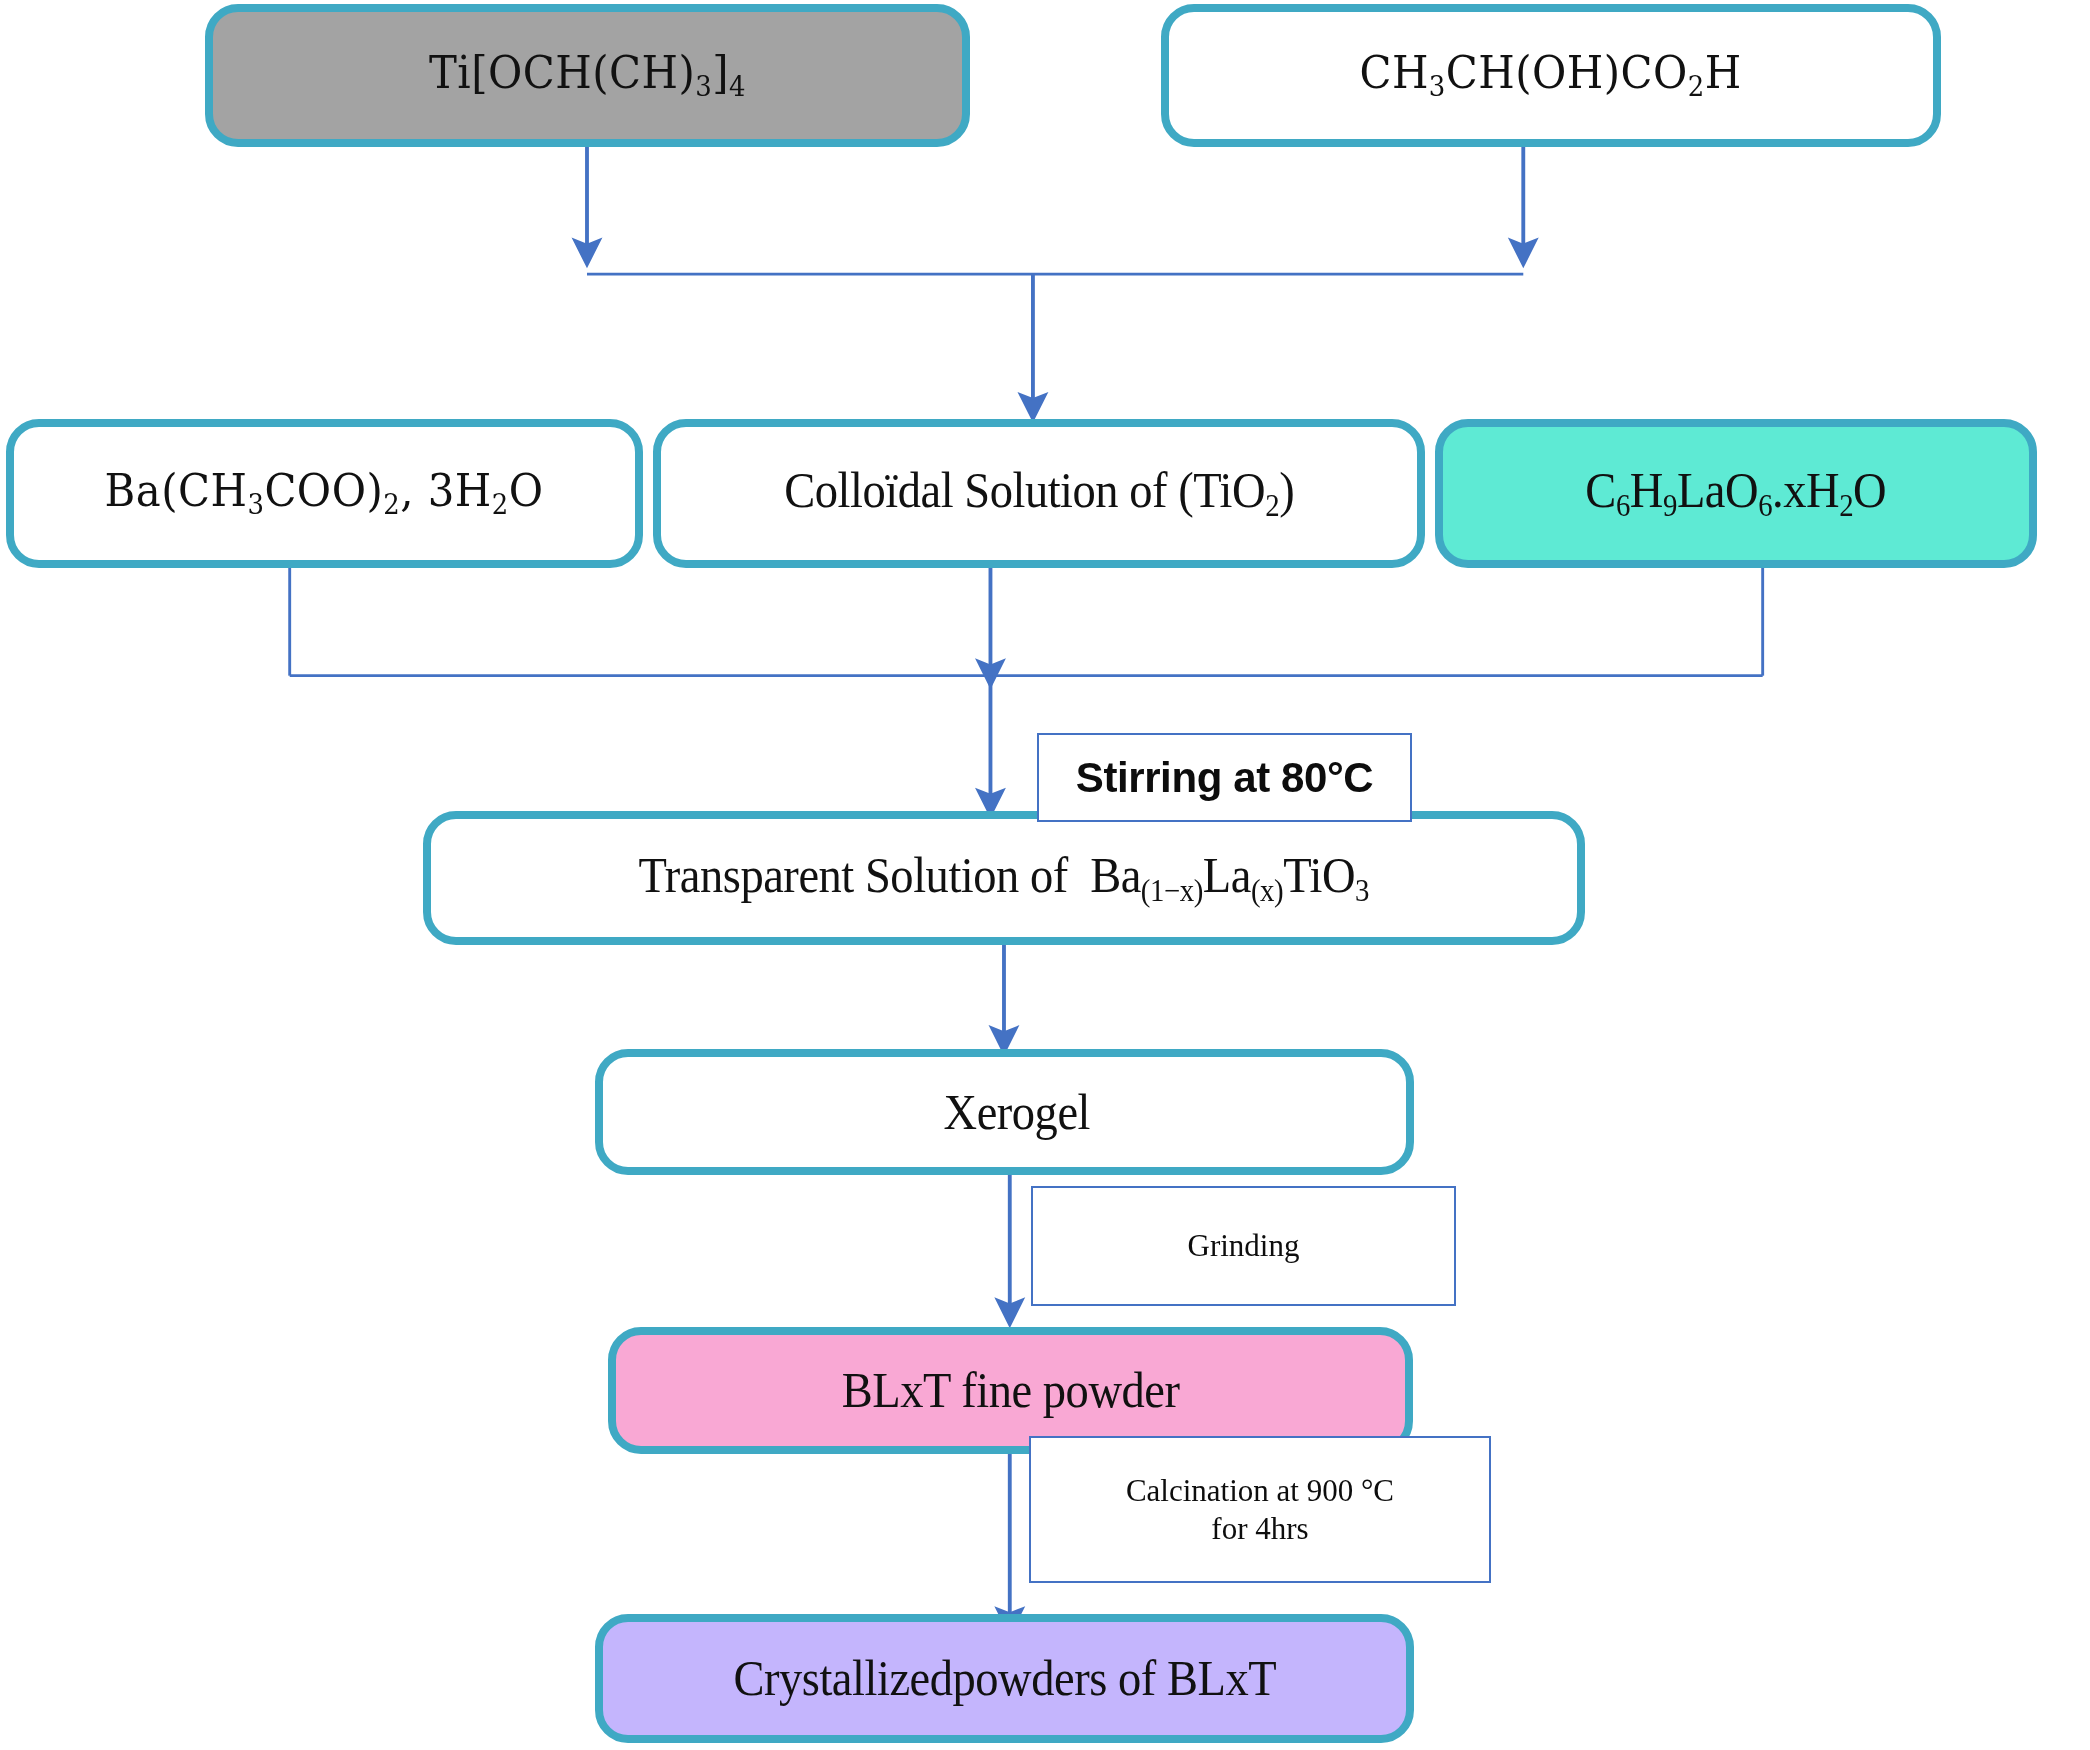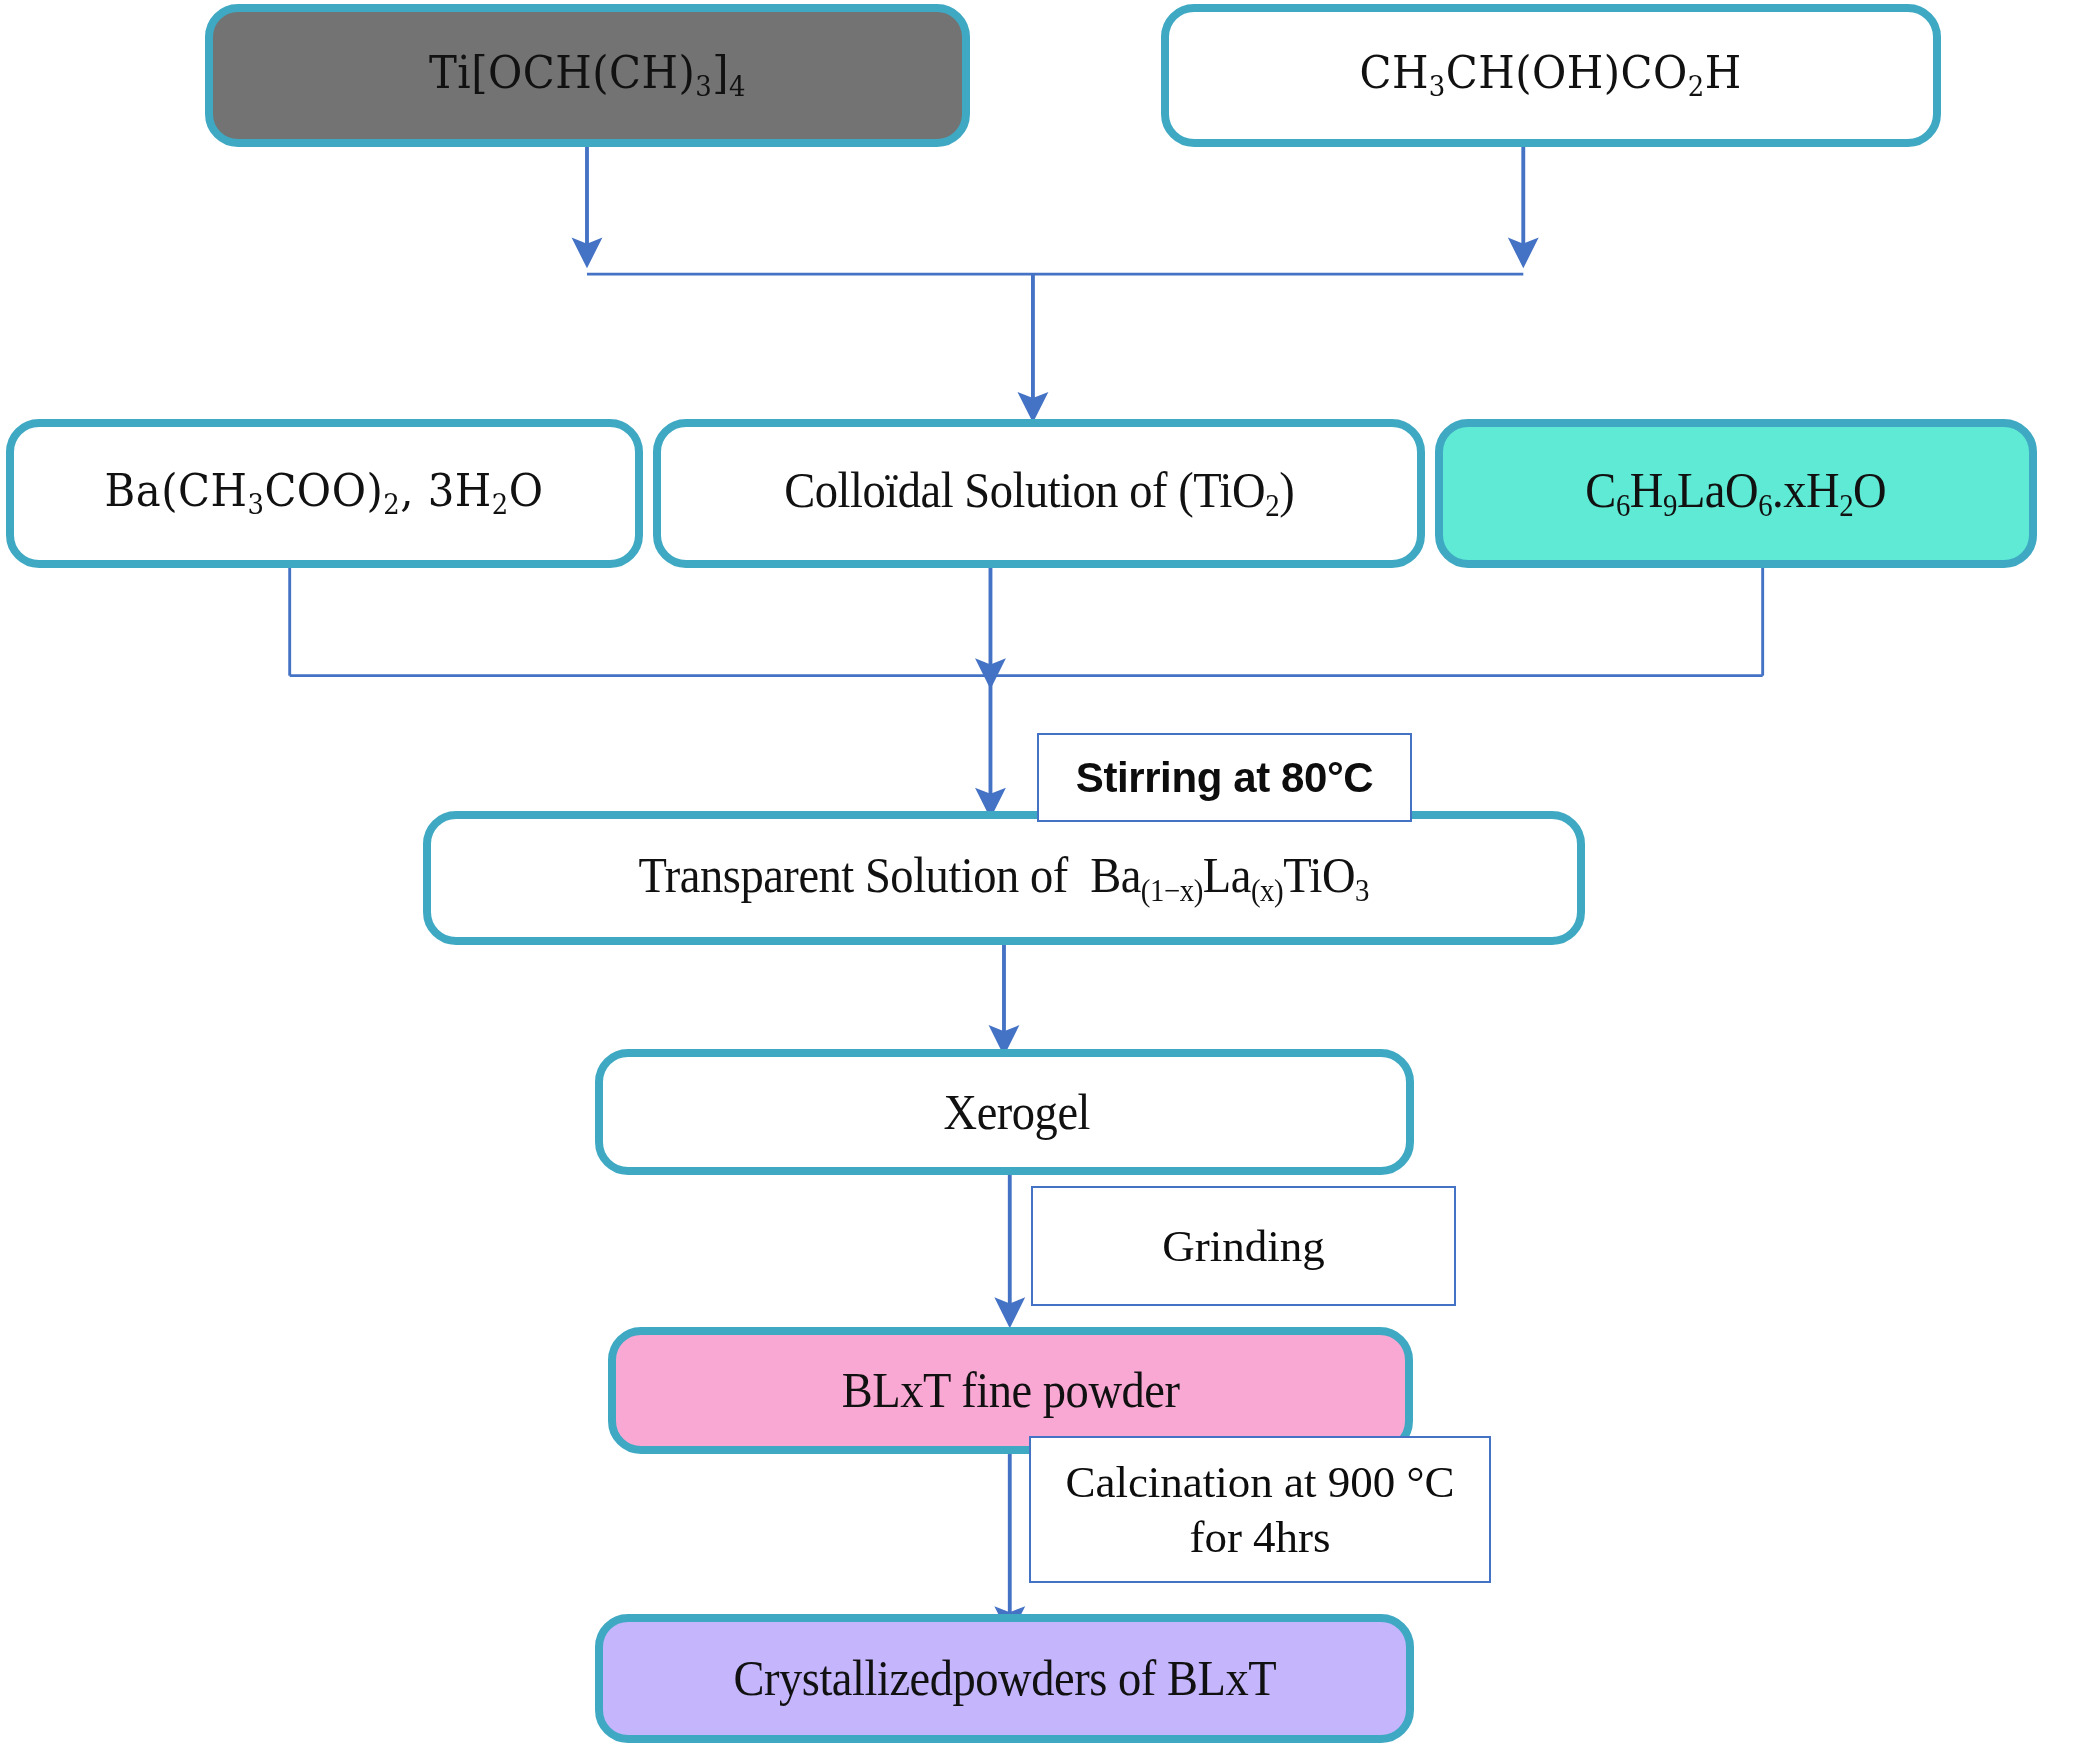--- a/index.html
+++ b/index.html
@@ -54,21 +54,21 @@
     background: #ffffff;
     border: 2.9px solid #4472C4;
     display: flex;
     align-items: center;
     justify-content: center;
     text-align: center;
     z-index: 4;
   }
   .annot .label {
     font-family: "Liberation Serif", "DejaVu Serif", serif;
-    font-size: 45px;
+    font-size: 31px;
     line-height: 1.22;
     color: #0d0d0d;
     white-space: pre-line;
   }
   .annot.bold .label {
     font-family: "Liberation Sans", "DejaVu Sans", sans-serif;
     font-weight: bold;
     font-size: 42px;
     letter-spacing: -0.4px;
   }
@@ -106,21 +106,21 @@
       <path d="M1026,700 L1026,832" marker-end="url(#ah)"></path>
 
       <path d="M1040,972 L1040,1078" marker-end="url(#ah)"></path>
 
       <path d="M1046,1210 L1046,1360" marker-end="url(#ah)"></path>
 
       <path d="M1046,1500 L1046,1680" marker-end="url(#ah)"></path>
     </g>
   </svg>
 
-  <div class="node mono" style="left: 205px; top: 3.9px; width: 765px; height: 143px; border-color: rgb(63, 169, 196); background: #737373; color: rgb(17, 17, 17);">
+  <div class="node mono" style="left: 205px; top: 3.9px; width: 765px; height: 143px; border-color: rgb(63, 169, 196); background: #a3a3a3; color: rgb(17, 17, 17);">
     <span class="label">Ti[OCH(CH)<sub>3</sub>]<sub>4</sub></span>
   </div>
 
   <div class="node mono" style="left: 1161px; top: 3.9px; width: 780px; height: 143px; border-color: rgb(63, 169, 196); background: rgb(255, 255, 255); color: rgb(17, 17, 17);">
     <span class="label">CH<sub>3</sub>CH(OH)CO<sub>2</sub>H</span>
   </div>
 
   <div class="node mono" style="left: 5.8px; top: 419px; width: 637px; height: 149px; border-color: rgb(63, 169, 196); background: rgb(255, 255, 255); color: rgb(17, 17, 17);">
     <span class="label">Ba(CH<sub>3</sub>COO)<sub>2</sub>, 3H<sub>2</sub>O</span>
   </div>

